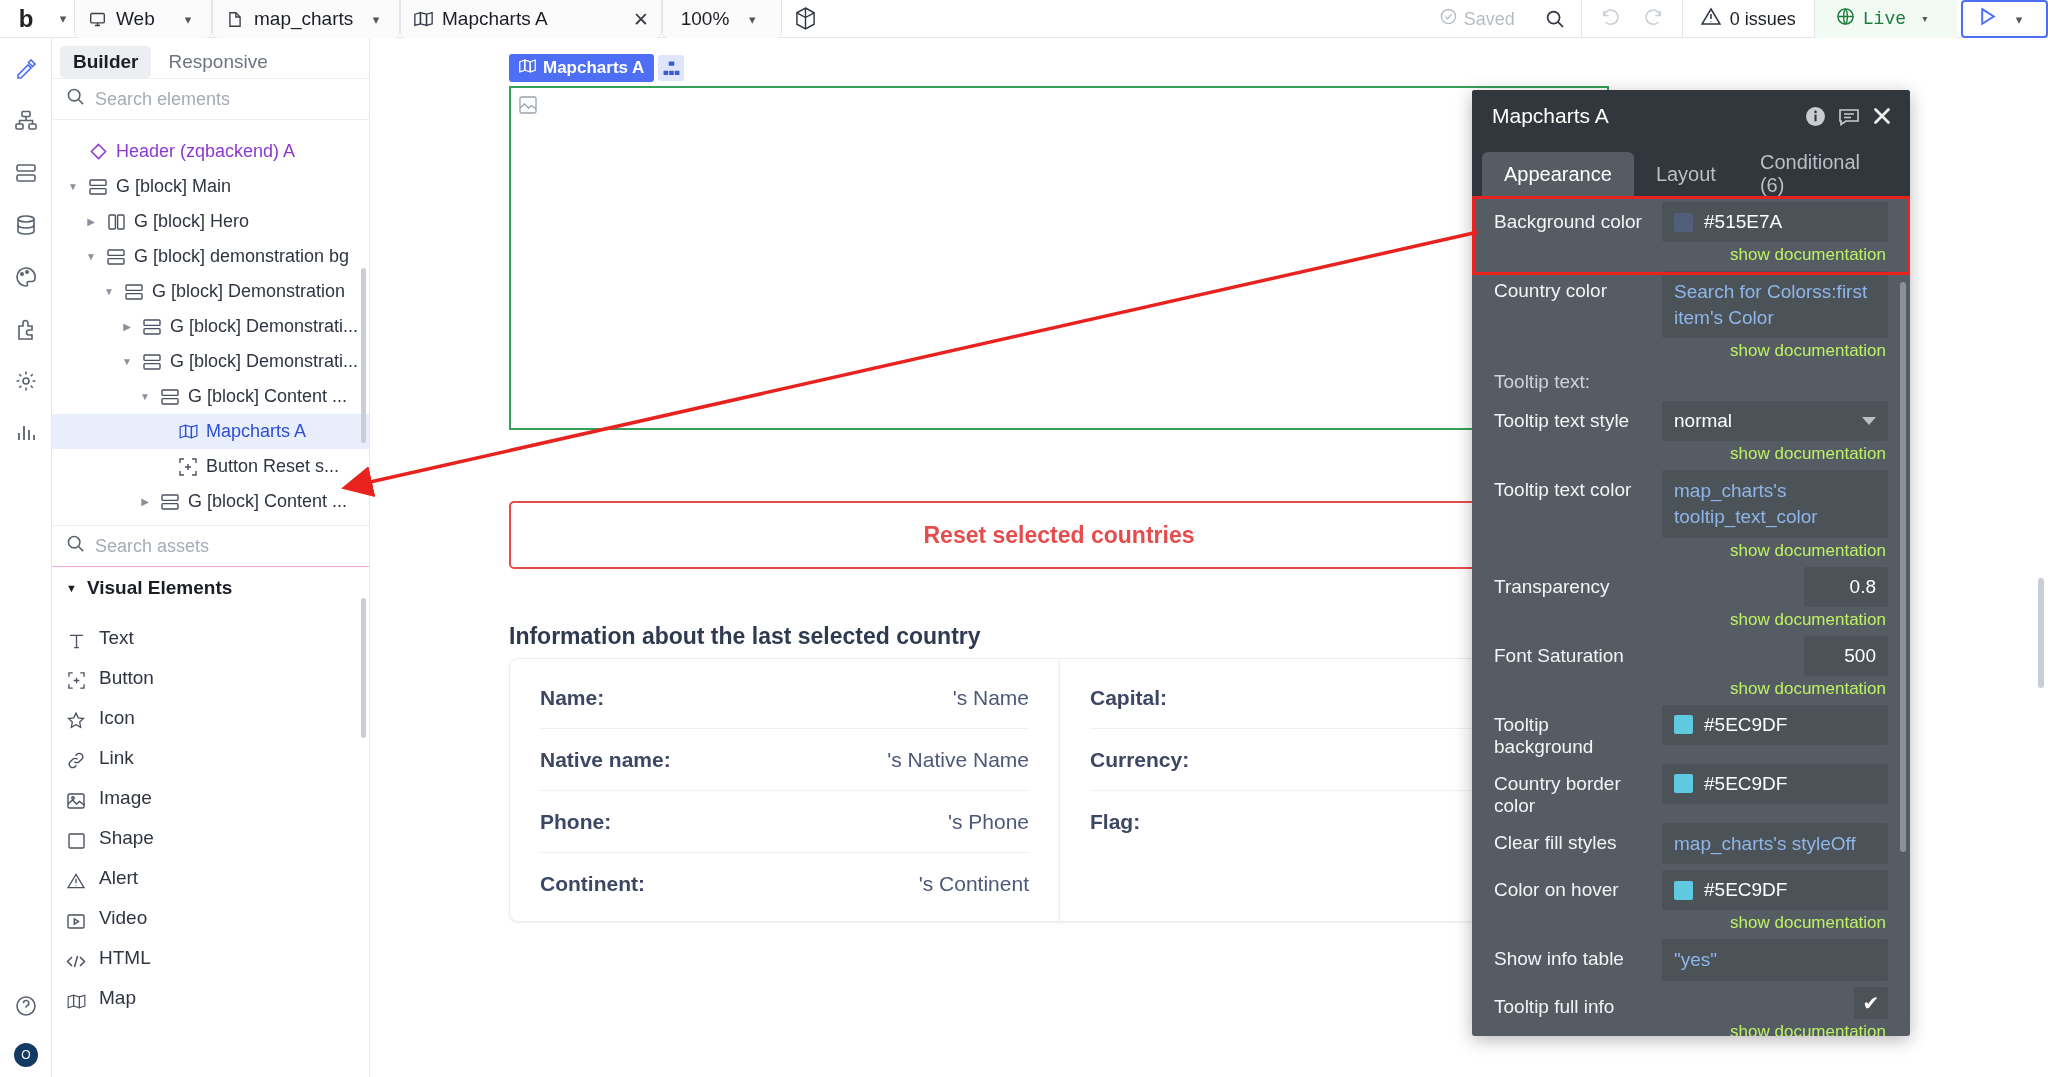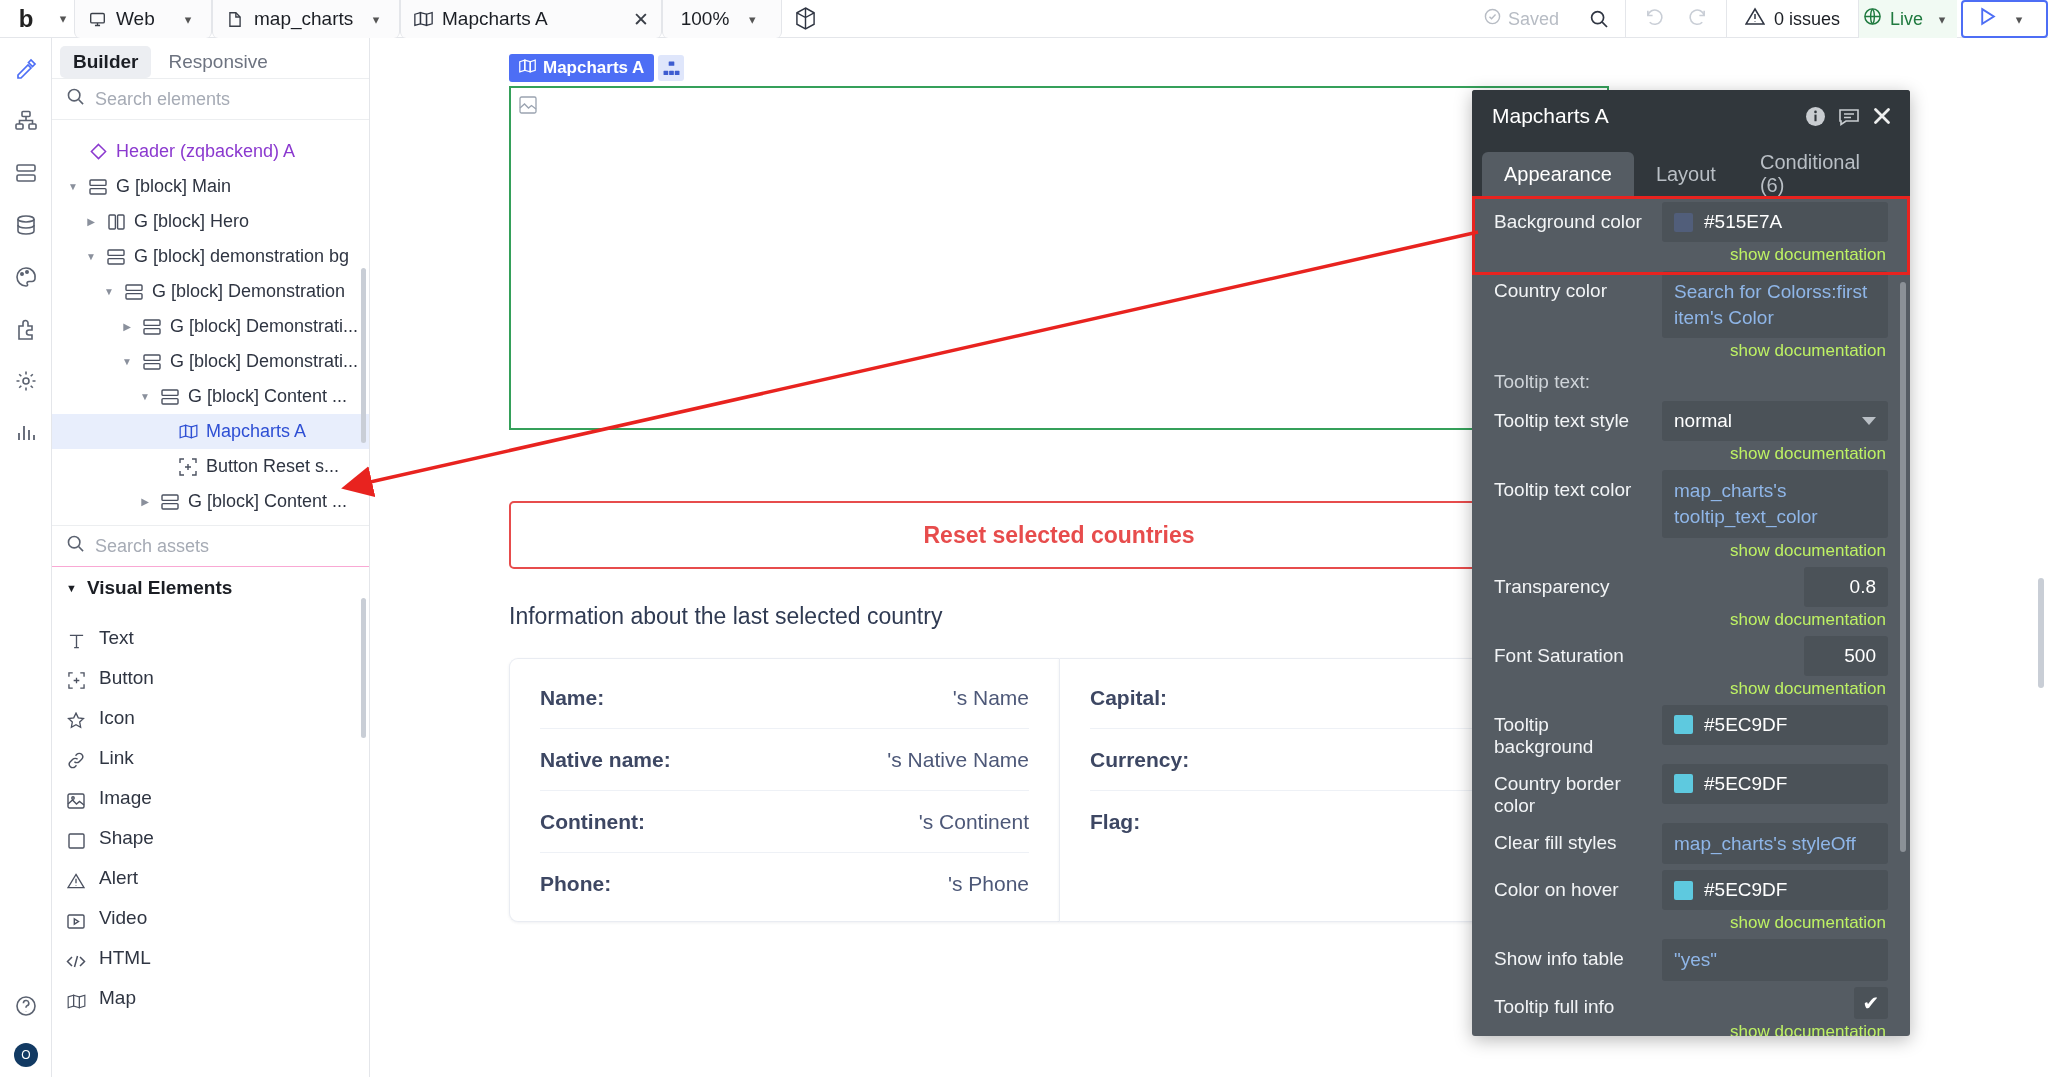--- a/index.html
+++ b/index.html
@@ -35,22 +35,22 @@
   .tb-ic{ width:20px; height:20px; display:inline-flex; align-items:center; justify-content:center; color:#3a3f48;}
   .tb-x{ color:#3a3f48; font-size:19px; cursor:pointer; }
   .tb-cube{ width:46px; display:flex; align-items:center; justify-content:center; }
   .tb-spacer{ flex:1; }
   .tb-right{ display:flex; align-items:center; height:38px; }
   .tb-saved{ display:flex; align-items:center; gap:7px; color:#b7bcc4; font-size:18px; padding:0 14px;}
   .tb-search{ padding:0 16px; display:flex; align-items:center; }
   .tb-sep{ width:1px; height:38px; background:#e4e6ea; }
   .tb-undo{ display:flex; align-items:center; gap:22px; padding:0 18px; color:#c9ced6;}
   .tb-issues{ display:flex; align-items:center; gap:9px; padding:0 18px; color:#1b1e24; font-size:18px;}
-  .tb-live{ display:flex; align-items:center; gap:8px; padding:0 4px; height:38px;
-    background:#f1faf3; color:#1f7a3f; font-size:18px; }
+  .tb-live{ display:flex; align-items:center; gap:8px; padding:0 21px; height:38px;
+    background:#f1faf3; color:#1f7a3f; font-size:18px;font-family:Liberation Mono, monospace; }
   .tb-play{ display:flex; align-items:center; gap:12px; padding:0 16px; height:38px;
     border:2px solid #4d6ef5; border-radius:4px; color:#4d6ef5; margin-left:4px;}
 
   
   #rail{
     position:absolute; left:0; top:38px; width:52px; height:1039px;
     background:#ffffff; border-right:1px solid #e4e6ea;
     display:flex; flex-direction:column; align-items:center; padding-top:10px;
   }
   .rail-btn{ width:40px; height:42px; display:flex; align-items:center; justify-content:center;
@@ -110,21 +110,21 @@
     position:absolute; left:138px; top:48px; width:1100px; height:344px;
     border:2px solid #35a05a; background:#ffffff;
   }
   .broken-img{ position:absolute; left:8px; top:8px; width:18px; height:18px; }
   .reset-btn{
     position:absolute; left:138px; top:463px; width:1100px; height:68px;
     border:2px solid #e74c4c; border-radius:5px; display:flex; align-items:center;
     justify-content:center; color:#e74c4c; font-size:23px; font-weight:700; background:#fff;
   }
   .info-title{
-    position:absolute; left:138px; top:565px; font-size:23px; font-weight:400; color:#2f3a52;
+    position:absolute; left:138px; top:585px; font-size:23px; font-weight:700; color:#2f3a52;
   }
   .cards{ position:absolute; left:138px; top:620px; width:1100px; display:flex; gap:0; }
   .card{
     background:#fff; border:1px solid #e9ecf2; border-radius:9px;
     box-shadow:0 1px 3px rgba(30,40,70,.07);
     width:550px; padding:8px 30px 6px 30px;
   }
   .card.left{ border-right:none; border-radius:9px 0 0 9px;}
   .card.right{ border-radius:0 9px 9px 0;}
   .irow{
@@ -639,26 +639,26 @@
       <div class="card left" id="card-left">
           <div class="irow">
             <span class="k">Name:</span>
             <span class="v">'s Name</span>
           </div>
           <div class="irow">
             <span class="k">Native name:</span>
             <span class="v">'s Native Name</span>
           </div>
           <div class="irow">
+            <span class="k">Phone:</span>
+            <span class="v">'s Phone</span>
+          </div>
+          <div class="irow">
             <span class="k">Continent:</span>
             <span class="v">'s Continent</span>
-          </div>
-          <div class="irow">
-            <span class="k">Phone:</span>
-            <span class="v">'s Phone</span>
           </div>
         </div>
       <div class="card right" id="card-right">
           <div class="irow">
             <span class="k">Capital:</span>
             <span class="v"></span>
           </div>
           <div class="irow">
             <span class="k">Currency:</span>
             <span class="v"></span>

